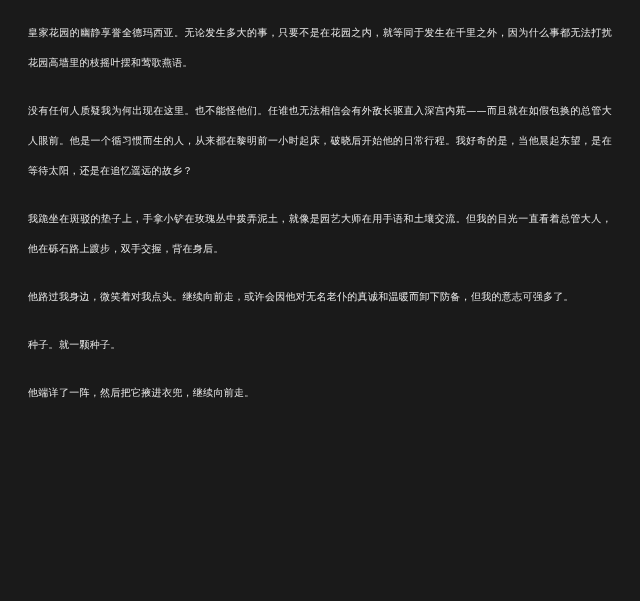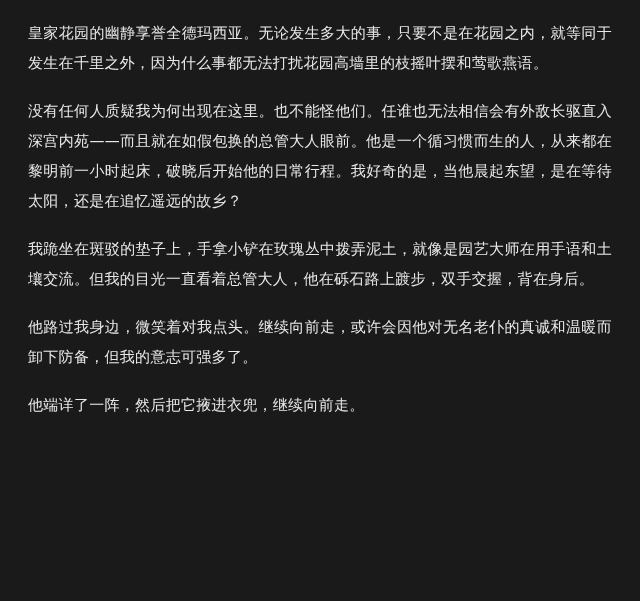--- a/index.html
+++ b/index.html
@@ -15,34 +15,35 @@
   }
   #page {
     width: 640px;
     height: 601px;
     background: #1a1a1a;
     box-sizing: border-box;
     padding: 18px 28px 10px 28px;
   }
   .para {
     color: #e8e8e8;
-    font-size: 15px;
+    font-size: 10px;
     line-height: 30px;
     letter-spacing: 0.3px;
     text-align: justify;
     margin: 0 0 18px 0;
     word-break: break-all;
   }
   .para:last-child {
     margin-bottom: 1px;
     font-family: Liberation Serif, serif;
   }
 </style>
 </head>
 <body>
 
 <div id="page">
   <p class="para">皇家花园的幽静享誉全德玛西亚。无论发生多大的事，只要不是在花园之内，就等同于发生在千里之外，因为什么事都无法打扰花园高墙里的枝摇叶摆和莺歌燕语。</p>
   <p class="para">没有任何人质疑我为何出现在这里。也不能怪他们。任谁也无法相信会有外敌长驱直入深宫内苑——而且就在如假包换的总管大人眼前。他是一个循习惯而生的人，从来都在黎明前一小时起床，破晓后开始他的日常行程。我好奇的是，当他晨起东望，是在等待太阳，还是在追忆遥远的故乡？</p>
   <p class="para">我跪坐在斑驳的垫子上，手拿小铲在玫瑰丛中拨弄泥土，就像是园艺大师在用手语和土壤交流。但我的目光一直看着总管大人，他在砾石路上踱步，双手交握，背在身后。</p>
   <p class="para">他路过我身边，微笑着对我点头。继续向前走，或许会因他对无名老仆的真诚和温暖而卸下防备，但我的意志可强多了。</p>
+  <p class="para">种子。就一颗种子。</p>
   <p class="para">他端详了一阵，然后把它掖进衣兜，继续向前走。</p>
 </div>
 
 </body></html>

